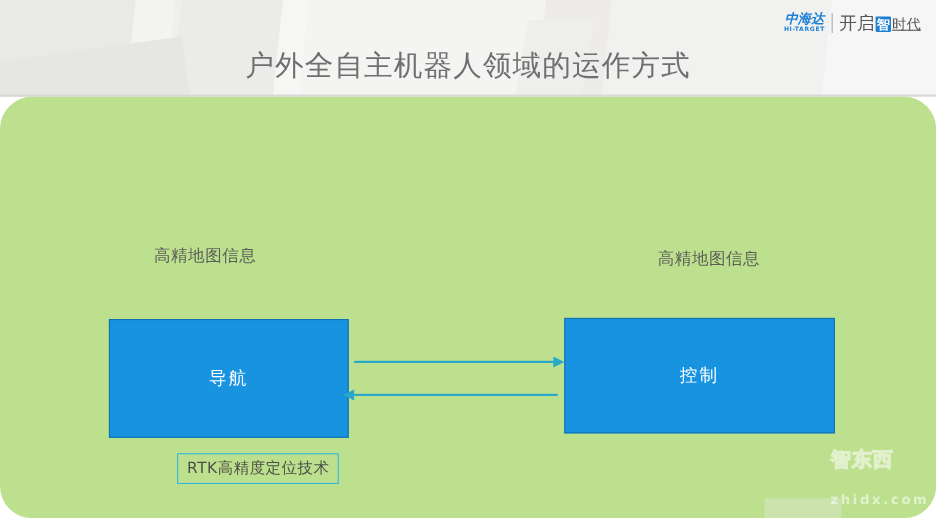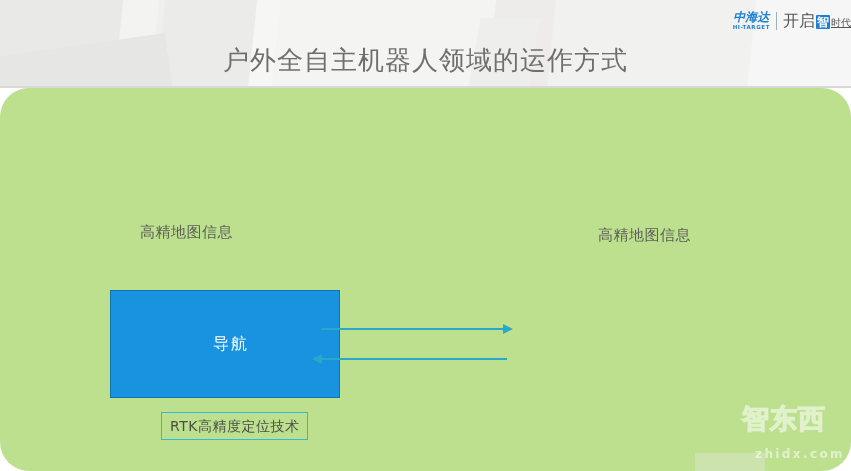--- a/index.html
+++ b/index.html
@@ -62,21 +62,21 @@
   .hdr-bottom-line {
     position: absolute;
     left: 0; bottom: 0;
     width: 851px; height: 2px;
     background: #d8d8d6;
   }
 
   
   .logo {
     position: absolute;
-    right: 0;
+    right: 14px;
     top: 9px;
     height: 24px;
     display: flex;
     align-items: center;
     gap: 6px;
     line-height: 1;
   }
   .logo-left {
     display: flex;
     flex-direction: column;
@@ -115,21 +115,21 @@
   .logo-zhi {
     display: inline-block;
     background: #1b7fd4;
     color: #ffffff;
     font-size: 12px;
     font-weight: bold;
     padding: 1px 1px;
     line-height: 12px;
     border-radius: 1px;
   }
-  .logo-shidai { font-size: 10px; color: #555; text-decoration: underline; }
+  .logo-shidai { font-size: 13px; color: #555; text-decoration: underline; }
 
   
   .slide-title {
     position: absolute;
     left: 0;
     top: 44px;
     width: 851px;
     text-align: center;
     font-size: 26px;
     color: #6f6f6f;
@@ -167,25 +167,24 @@
     background: #1793e0;
     border: 1px solid #0f73b0;
     display: flex;
     align-items: center;
     justify-content: center;
     color: #ffffff;
     font-size: 16px;
     letter-spacing: 2px;
   }
   .box-nav {
-    left: 110px;
+    left: 99px;
     top: 202px;
     width: 216px;
     height: 106px;
-    padding-left: 12px;
   }
   .box-ctrl {
     left: 513px;
     top: 201px;
     width: 244px;
     height: 103px;
   }
 
   
   .arrow-line {
@@ -244,21 +243,21 @@
     width: 118px;
     height: 66px;
     opacity: 0.55;
     pointer-events: none;
   }
   .wm-glyphs {
     position: absolute;
     left: 0; top: 2px;
     width: 118px;
     text-align: center;
-    font-size: 27px;
+    font-size: 18px;
     font-weight: bold;
     color: transparent;
     -webkit-text-stroke: 1.2px #ffffff;
     letter-spacing: 1px;
     line-height: 32px;
   }
   .wm-url {
     position: absolute;
     left: 16px; bottom: 6px;
     width: 118px;
@@ -313,20 +312,23 @@
   </div>
 
   <div class="body-green">
 
     <div class="map-label ml-tl">高精地图信息</div>
     <div class="map-label ml-tr">高精地图信息</div>
 
     <div class="node-box box-nav">
       <span>导航</span>
     </div>
+    <div class="node-box box-ctrl">
+      <span>控制</span>
+    </div>
 
     <div class="arrow-line arrow-top"></div>
     <div class="arrow-head head-right"></div>
     <div class="arrow-line arrow-bottom"></div>
     <div class="arrow-head head-left"></div>
 
     <div class="tech-tag tag-left">RTK高精度定位技术</div>
 
     <div class="wm-ghost"></div>
     <div class="watermark">

